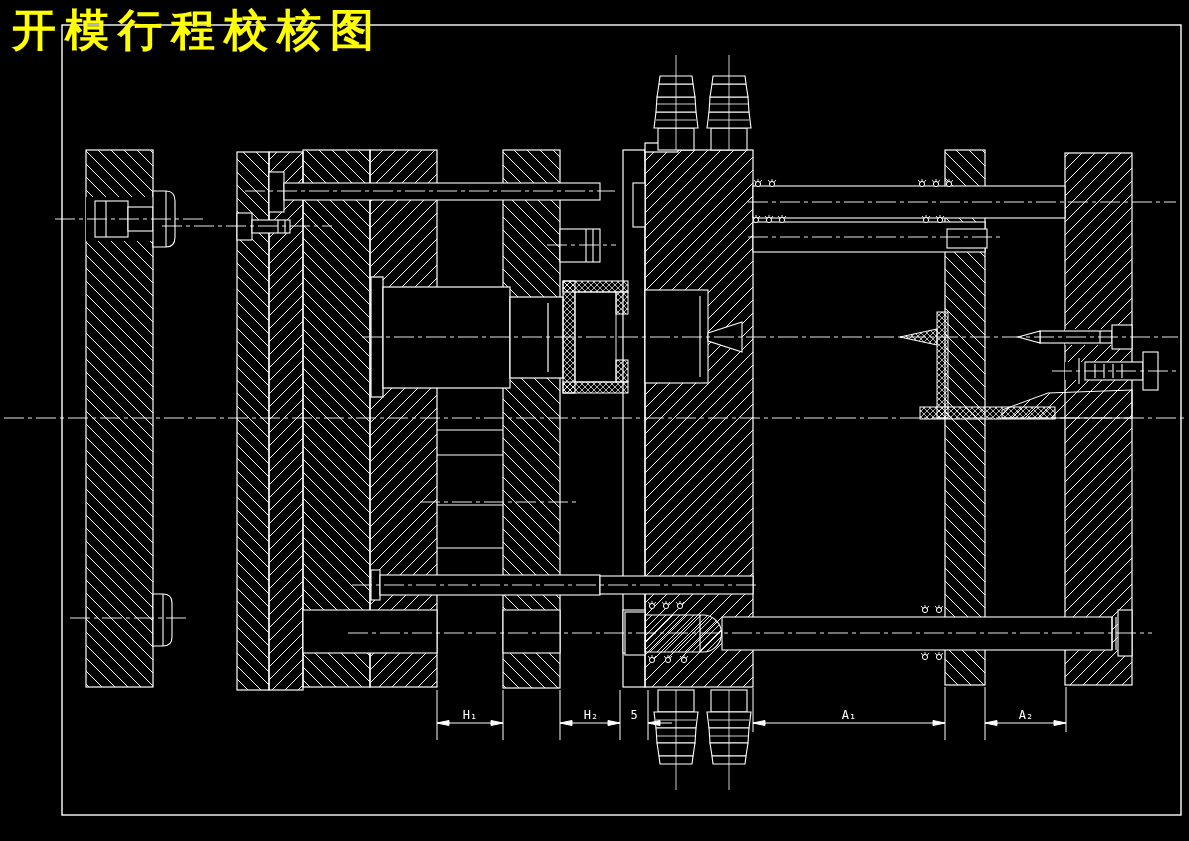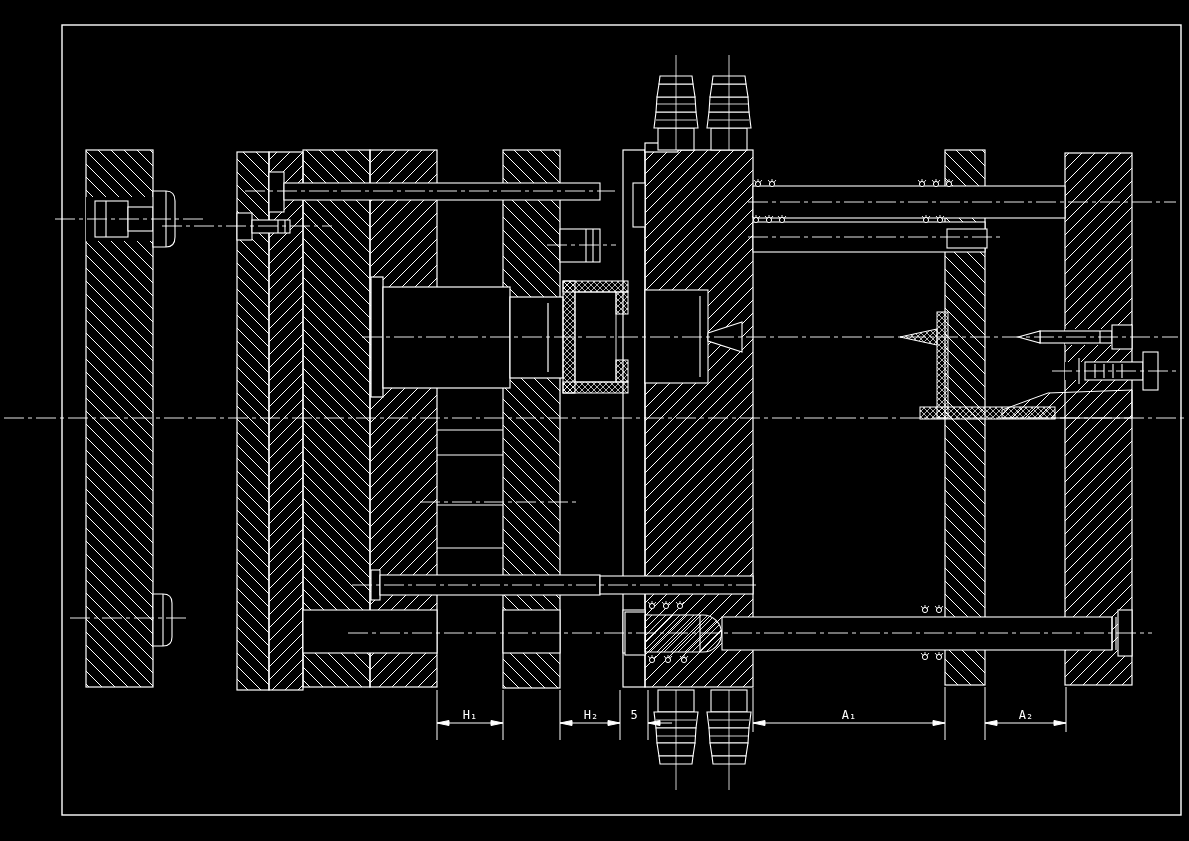--- a/index.html
+++ b/index.html
@@ -255,13 +255,14 @@
     </g>
     <g>
       <line x1="985" y1="723" x2="1066" y2="723"></line>
       <path d="M985,723 l12,-2.5 l0,5 z" fill="#fff"></path>
       <path d="M1066,723 l-12,-2.5 l0,5 z" fill="#fff"></path>
       <text x="1026" y="719" fill="#fff" stroke="none" text-anchor="middle">A₂</text>
     </g>
   </g>
 </svg>
 
+<div id="title" style="color: rgb(255, 255, 0);">开模行程校核图</div>
 </div>
 
 </body></html>

